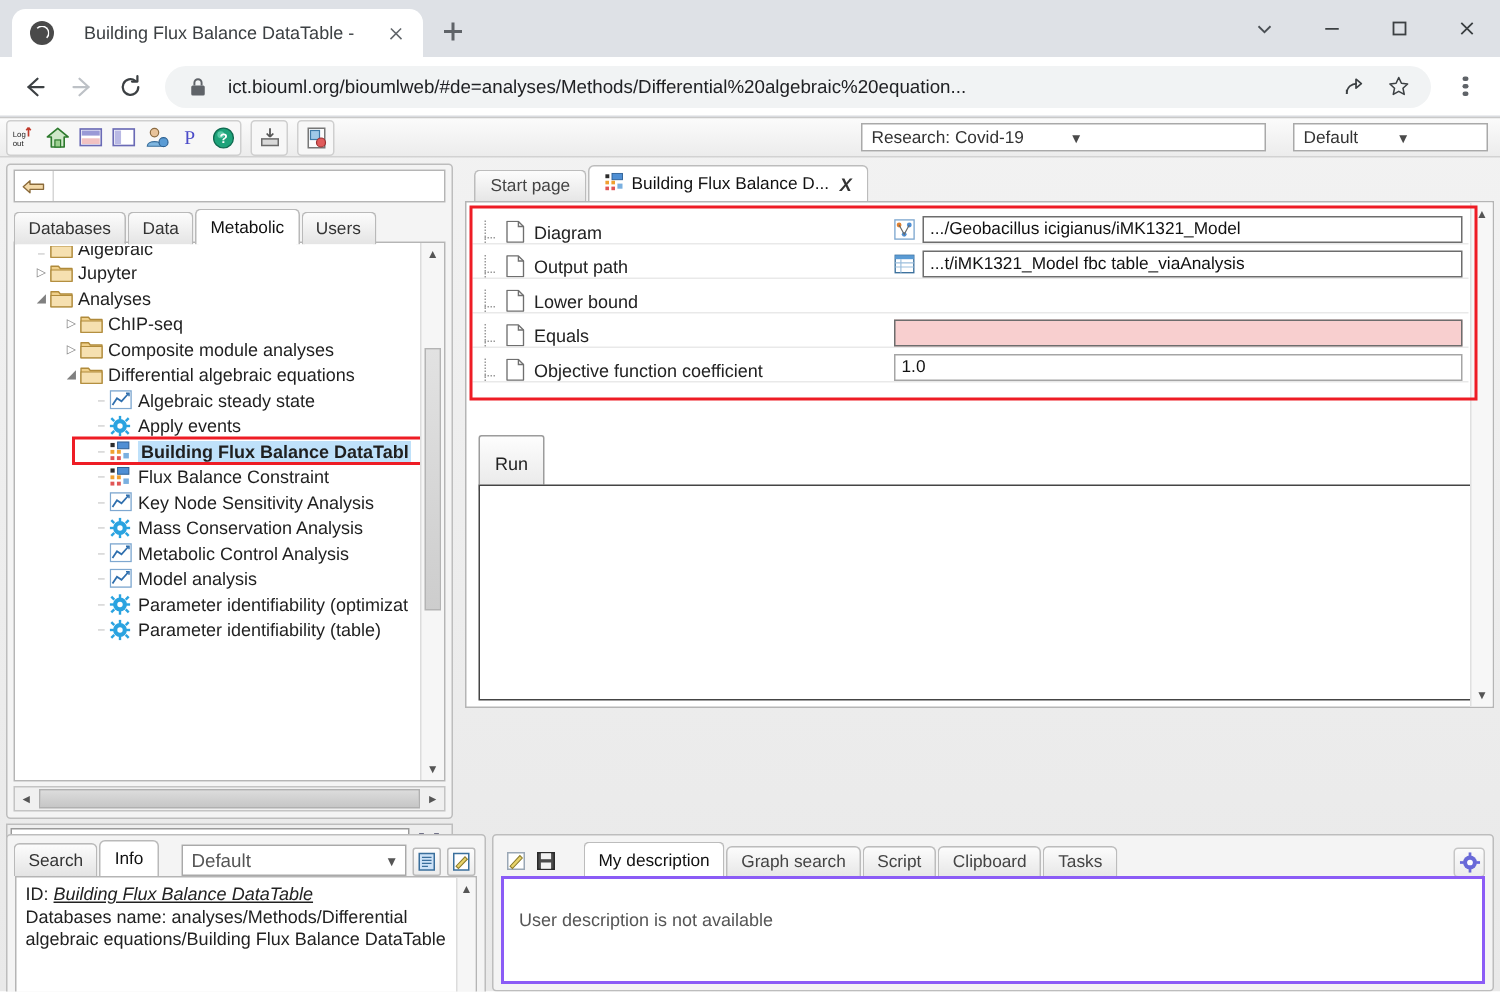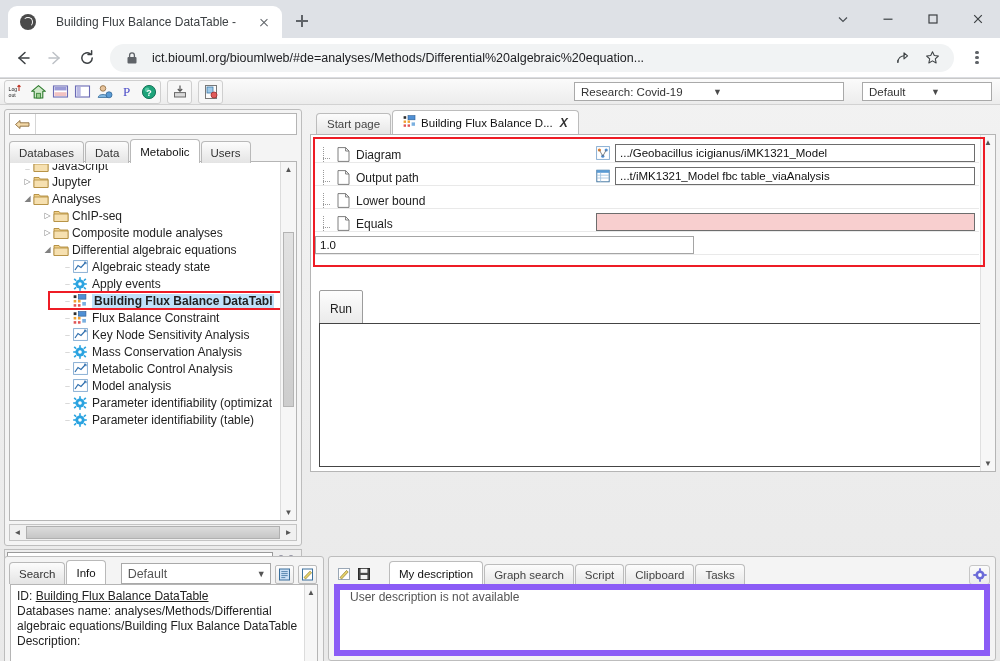--- a/index.html
+++ b/index.html
@@ -189,21 +189,21 @@
     position:absolute; left:4px; top:477px; width:320px; height:184px;
     background:#f4f4f4; border:1px solid #bdbdbd; border-radius:3px;
   }
   .inforow{ position:absolute; left:4px; top:3px; right:4px; height:24px; display:flex; align-items:flex-end; gap:1px;}
   .infobody{
     position:absolute; left:5px; top:27px; right:5px; bottom:0;
     background:#fff; border:1px solid #b5b5b5; border-bottom:none; overflow:hidden;
   }
   .infotext{ padding:4px 6px; font-size:12px; line-height:15px; color:#222; }
   .infotext b{ font-weight:normal; }
-  .infotext .idlink{ text-decoration:underline; }
+  .infotext .idlink{ text-decoration:underline;font-style:italic; }
   .infosel{
     margin-left:14px; height:21px; min-width:150px; background:#fff;
     border:1px solid #a9a9a9; display:flex;align-items:center; padding:0 4px 0 6px;
     font-size:12.5px; color:#555; cursor:pointer;
   }
   .ibtn{ width:19px;height:19px;margin-left:3px; border:1px solid #bbb; border-radius:2px;
     background:linear-gradient(#fdfdfd,#ececec); display:flex;align-items:center;justify-content:center; cursor:pointer;}
 
   
   .rightpanel{ position:absolute; left:310px; top:30px; right:4px; bottom:189px; }
@@ -266,22 +266,22 @@
   .btab2{
     height:21px; padding:0 9px; font-size:11.5px; color:#444;
     background:linear-gradient(#fcfcfc,#e6e6e6); border:1px solid #bcbcbc; border-bottom:none;
     border-radius:4px 4px 0 0; display:flex;align-items:center; cursor:pointer;
   }
   .btab2.active{ background:#fff; height:24px; color:#111;}
   .gearbtn{ margin-left:auto; width:21px;height:20px; border:1px solid #c6c6c6; border-radius:3px;
      background:linear-gradient(#fbfbfb,#ececec); display:flex;align-items:center;justify-content:center; cursor:pointer;}
   .bbody{
     position:absolute; left:5px; right:5px; top:27px; bottom:4px;
-    background:#fff; border:6px solid #8b5cf6;
-    padding:0 10px; font-size:12px; color:#555;
+    background:#fff; border:2px solid #8b5cf6;
+    padding:20px 10px; font-size:12px; color:#555;
   }
 </style>
 </head>
 <body>
 
 <div class="browser">
 
   <div class="titlebar">
     <div class="tabstrip">
       <div class="btab">
@@ -468,21 +468,21 @@
 
       <div class="treebox">
         <div class="tree" id="tree-container">
             <div class="trow" style="height: 9px; overflow: hidden; align-items: flex-end;">
               <span class="ind" style="width: 8px;"></span>
               <span class="twisty" style="color: rgb(181, 181, 181);">–</span>
               <span class="tico"><svg width="16" height="14" viewBox="0 0 16 14">
                   <path d="M1 2.5 h5 l1.2 1.5 H15 v8.5 H1 Z" fill="#f0d08a" stroke="#b08a3a" stroke-width="0.9" stroke-linejoin="round"></path>
                   <path d="M1 5 h14 v7.5 H1 Z" fill="#f6e0b0" stroke="#b08a3a" stroke-width="0.8"></path>
                 </svg></span>
-              <span class="tlabel">JavaScript</span>
+              <span class="tlabel">Algebraic</span>
             </div>
             <div class="trow">
               <span class="ind" style="width: 8px;"></span>
               <span class="twisty">▷</span>
               <span class="tico"><svg width="16" height="14" viewBox="0 0 16 14">
                   <path d="M1 2.5 h5 l1.2 1.5 H15 v8.5 H1 Z" fill="#f0d08a" stroke="#b08a3a" stroke-width="0.9" stroke-linejoin="round"></path>
                   <path d="M1 5 h14 v7.5 H1 Z" fill="#f6e0b0" stroke="#b08a3a" stroke-width="0.8"></path>
                 </svg></span>
               <span class="tlabel">Jupyter</span>
             </div>
@@ -719,21 +719,20 @@
             <path d="M3 9.5 L9 3.2 L10.6 4.8 L4.6 11 Z" fill="#e8d36a" stroke="#8a7a2a" stroke-width="0.7"></path>
           </svg>
         </div>
       </div>
       <div class="infobody">
         <div class="infotext">
           <div><b>ID:</b>
             <span class="idlink">Building Flux Balance DataTable</span></div>
           <div style="line-height:15px;"><b>Databases name:</b>
             <span>analyses/Methods/Differential algebraic equations/Building Flux Balance DataTable</span></div>
-          <div><b>Description:</b></div>
 
         </div>
         <div class="vscroll" style="width:13px;">
           <div class="vsarrow">▲</div>
 
         </div>
       </div>
     </div>
 
     <div class="rightpanel">
@@ -819,20 +818,29 @@
                     <path d="M1 0.6 h7.6 L12 4 v10.4 H1 Z" fill="#ffffff" stroke="#6f6f6f" stroke-width="0.9" stroke-linejoin="round"></path>
                     <path d="M8.6 0.6 v3.4 H12" fill="none" stroke="#6f6f6f" stroke-width="0.9"></path>
                   </svg></span>
                 <span>Equals</span>
               </div>
               <div class="fval">
                 <input type="text" class="finput required" style="">
               </div>
             </div>
             <div class="frow">
+              <div class="fname">
+                <span class="fvline"></span>
+                <span class="fdash"></span>
+                <span class="pageico"><svg width="13" height="15" viewBox="0 0 13 15">
+                    <path d="M1 0.6 h7.6 L12 4 v10.4 H1 Z" fill="#ffffff" stroke="#6f6f6f" stroke-width="0.9" stroke-linejoin="round"></path>
+                    <path d="M8.6 0.6 v3.4 H12" fill="none" stroke="#6f6f6f" stroke-width="0.9"></path>
+                  </svg></span>
+                <span>Objective function coefficient</span>
+              </div>
               <div class="fval">
                 <input type="text" class="finput" value="1.0" style="">
               </div>
             </div>
           </div>
 
         <div class="runbtn">
           <span>Run</span>
         </div>
 

